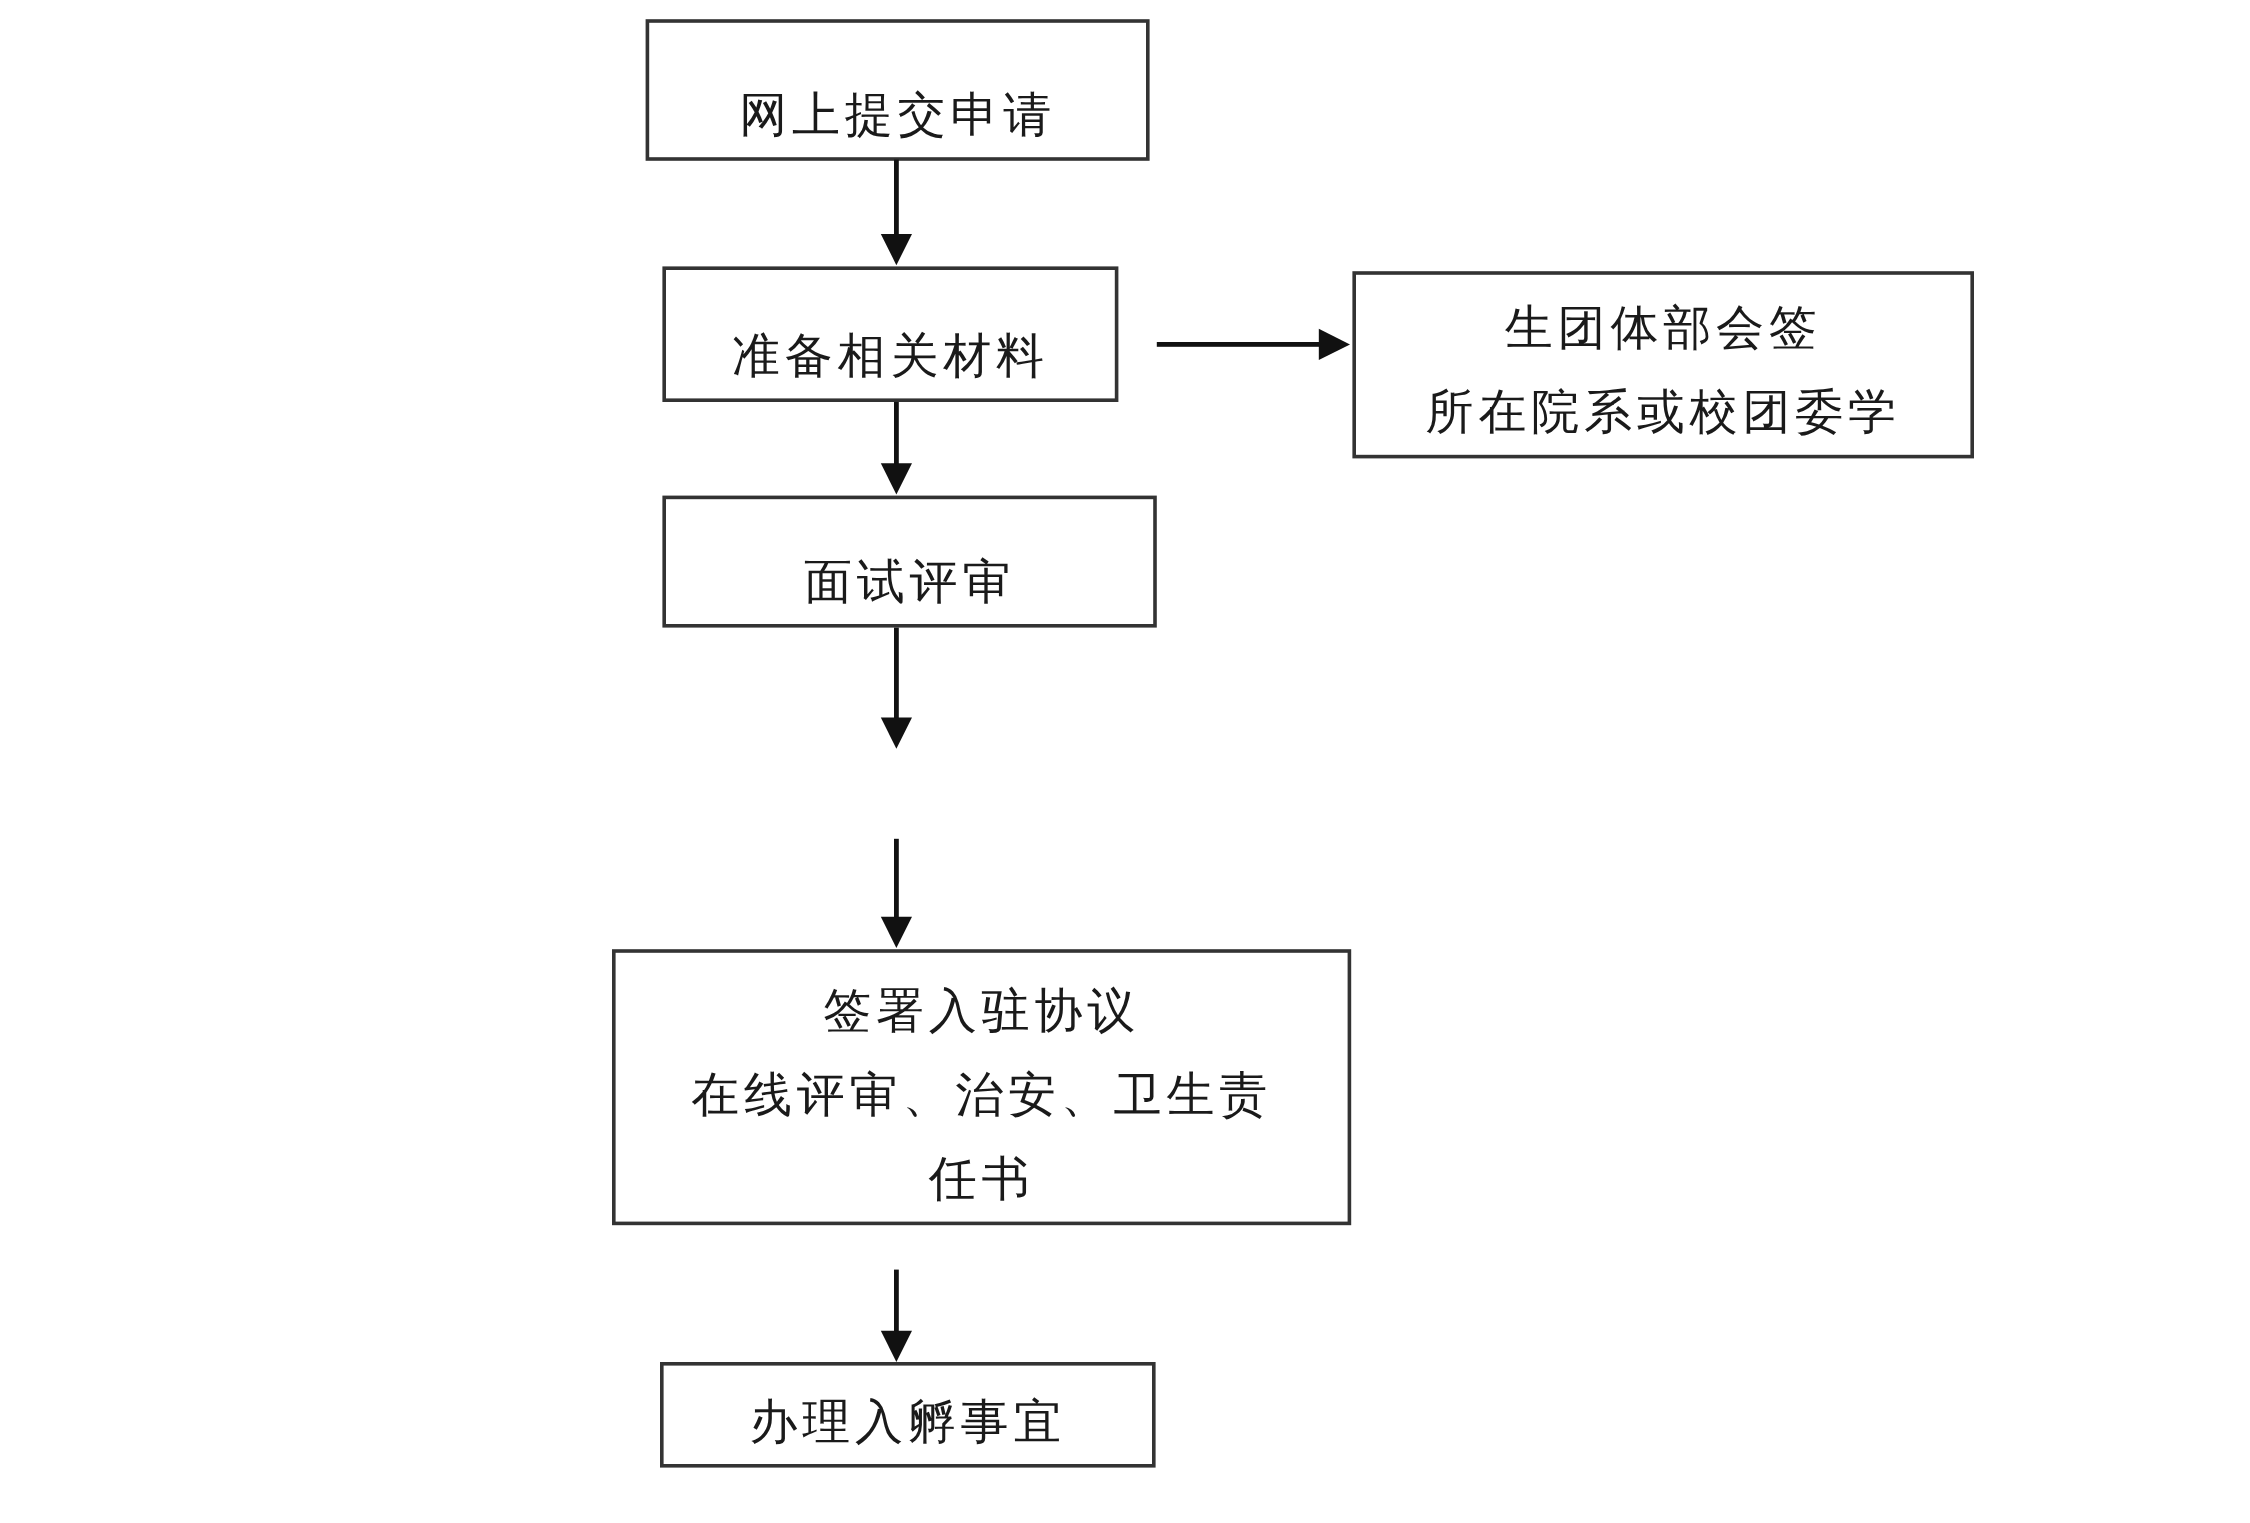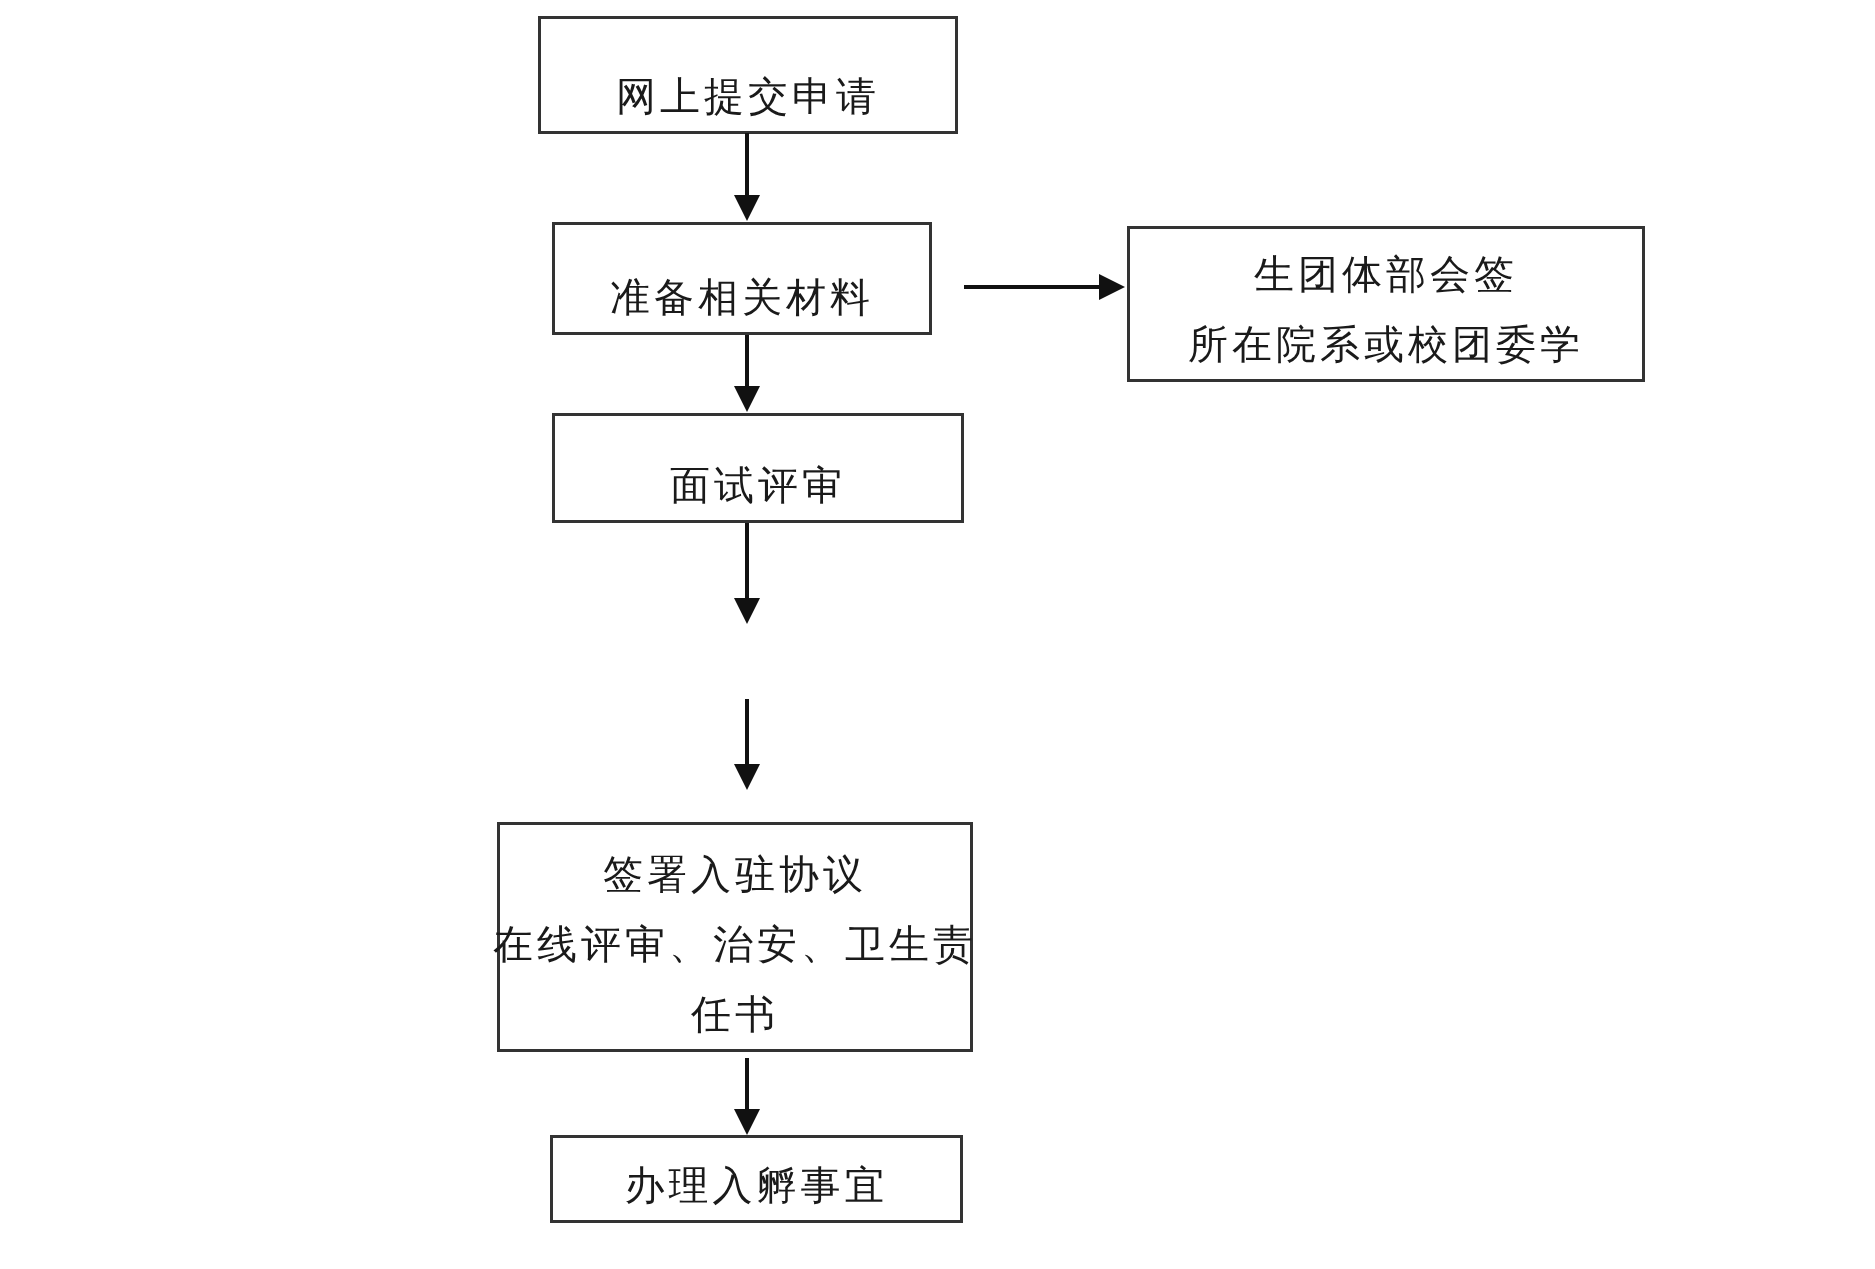--- a/index.html
+++ b/index.html
@@ -121,21 +121,21 @@
     <div class="shaft"></div>
     <div class="head"></div>
   </div>
 
 
   <div class="arrow-v" style="left:734px; top:699px; height:91px;">
     <div class="shaft"></div>
     <div class="head"></div>
   </div>
 
-  <div class="node" style="left:497px; top:791px; width:476px; height:230px;margin-top:31px;">
+  <div class="node" style="left:510px; top:791px; width:616px; height:230px;">
     <span class="line">签署入驻协议</span>
     <span class="line">在线评审、治安、卫生责</span>
     <span class="line">任书</span>
   </div>
 
   <div class="arrow-v" style="left:734px; top:1058px; height:77px;">
     <div class="shaft"></div>
     <div class="head"></div>
   </div>
 

